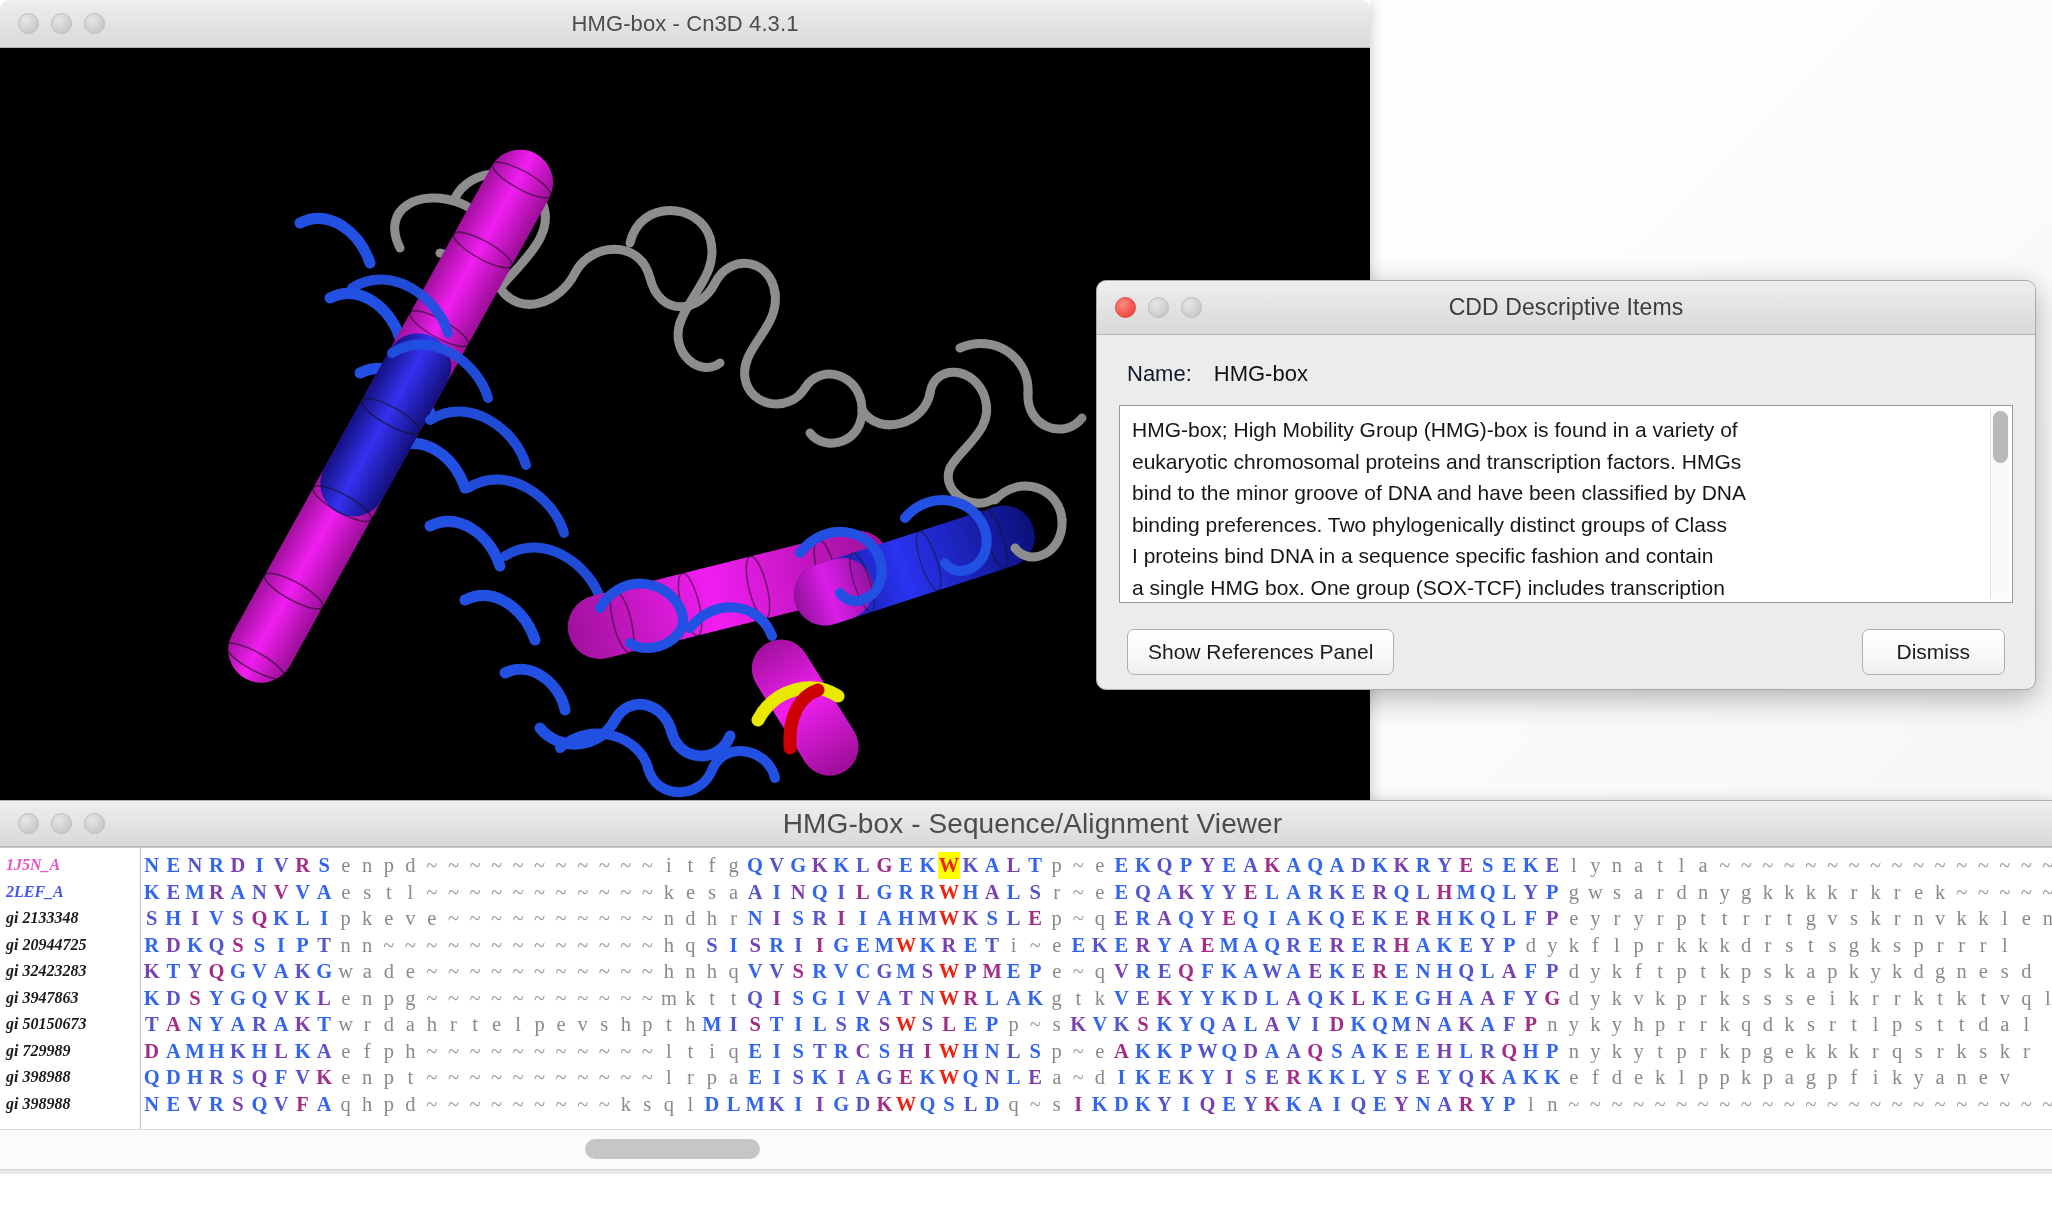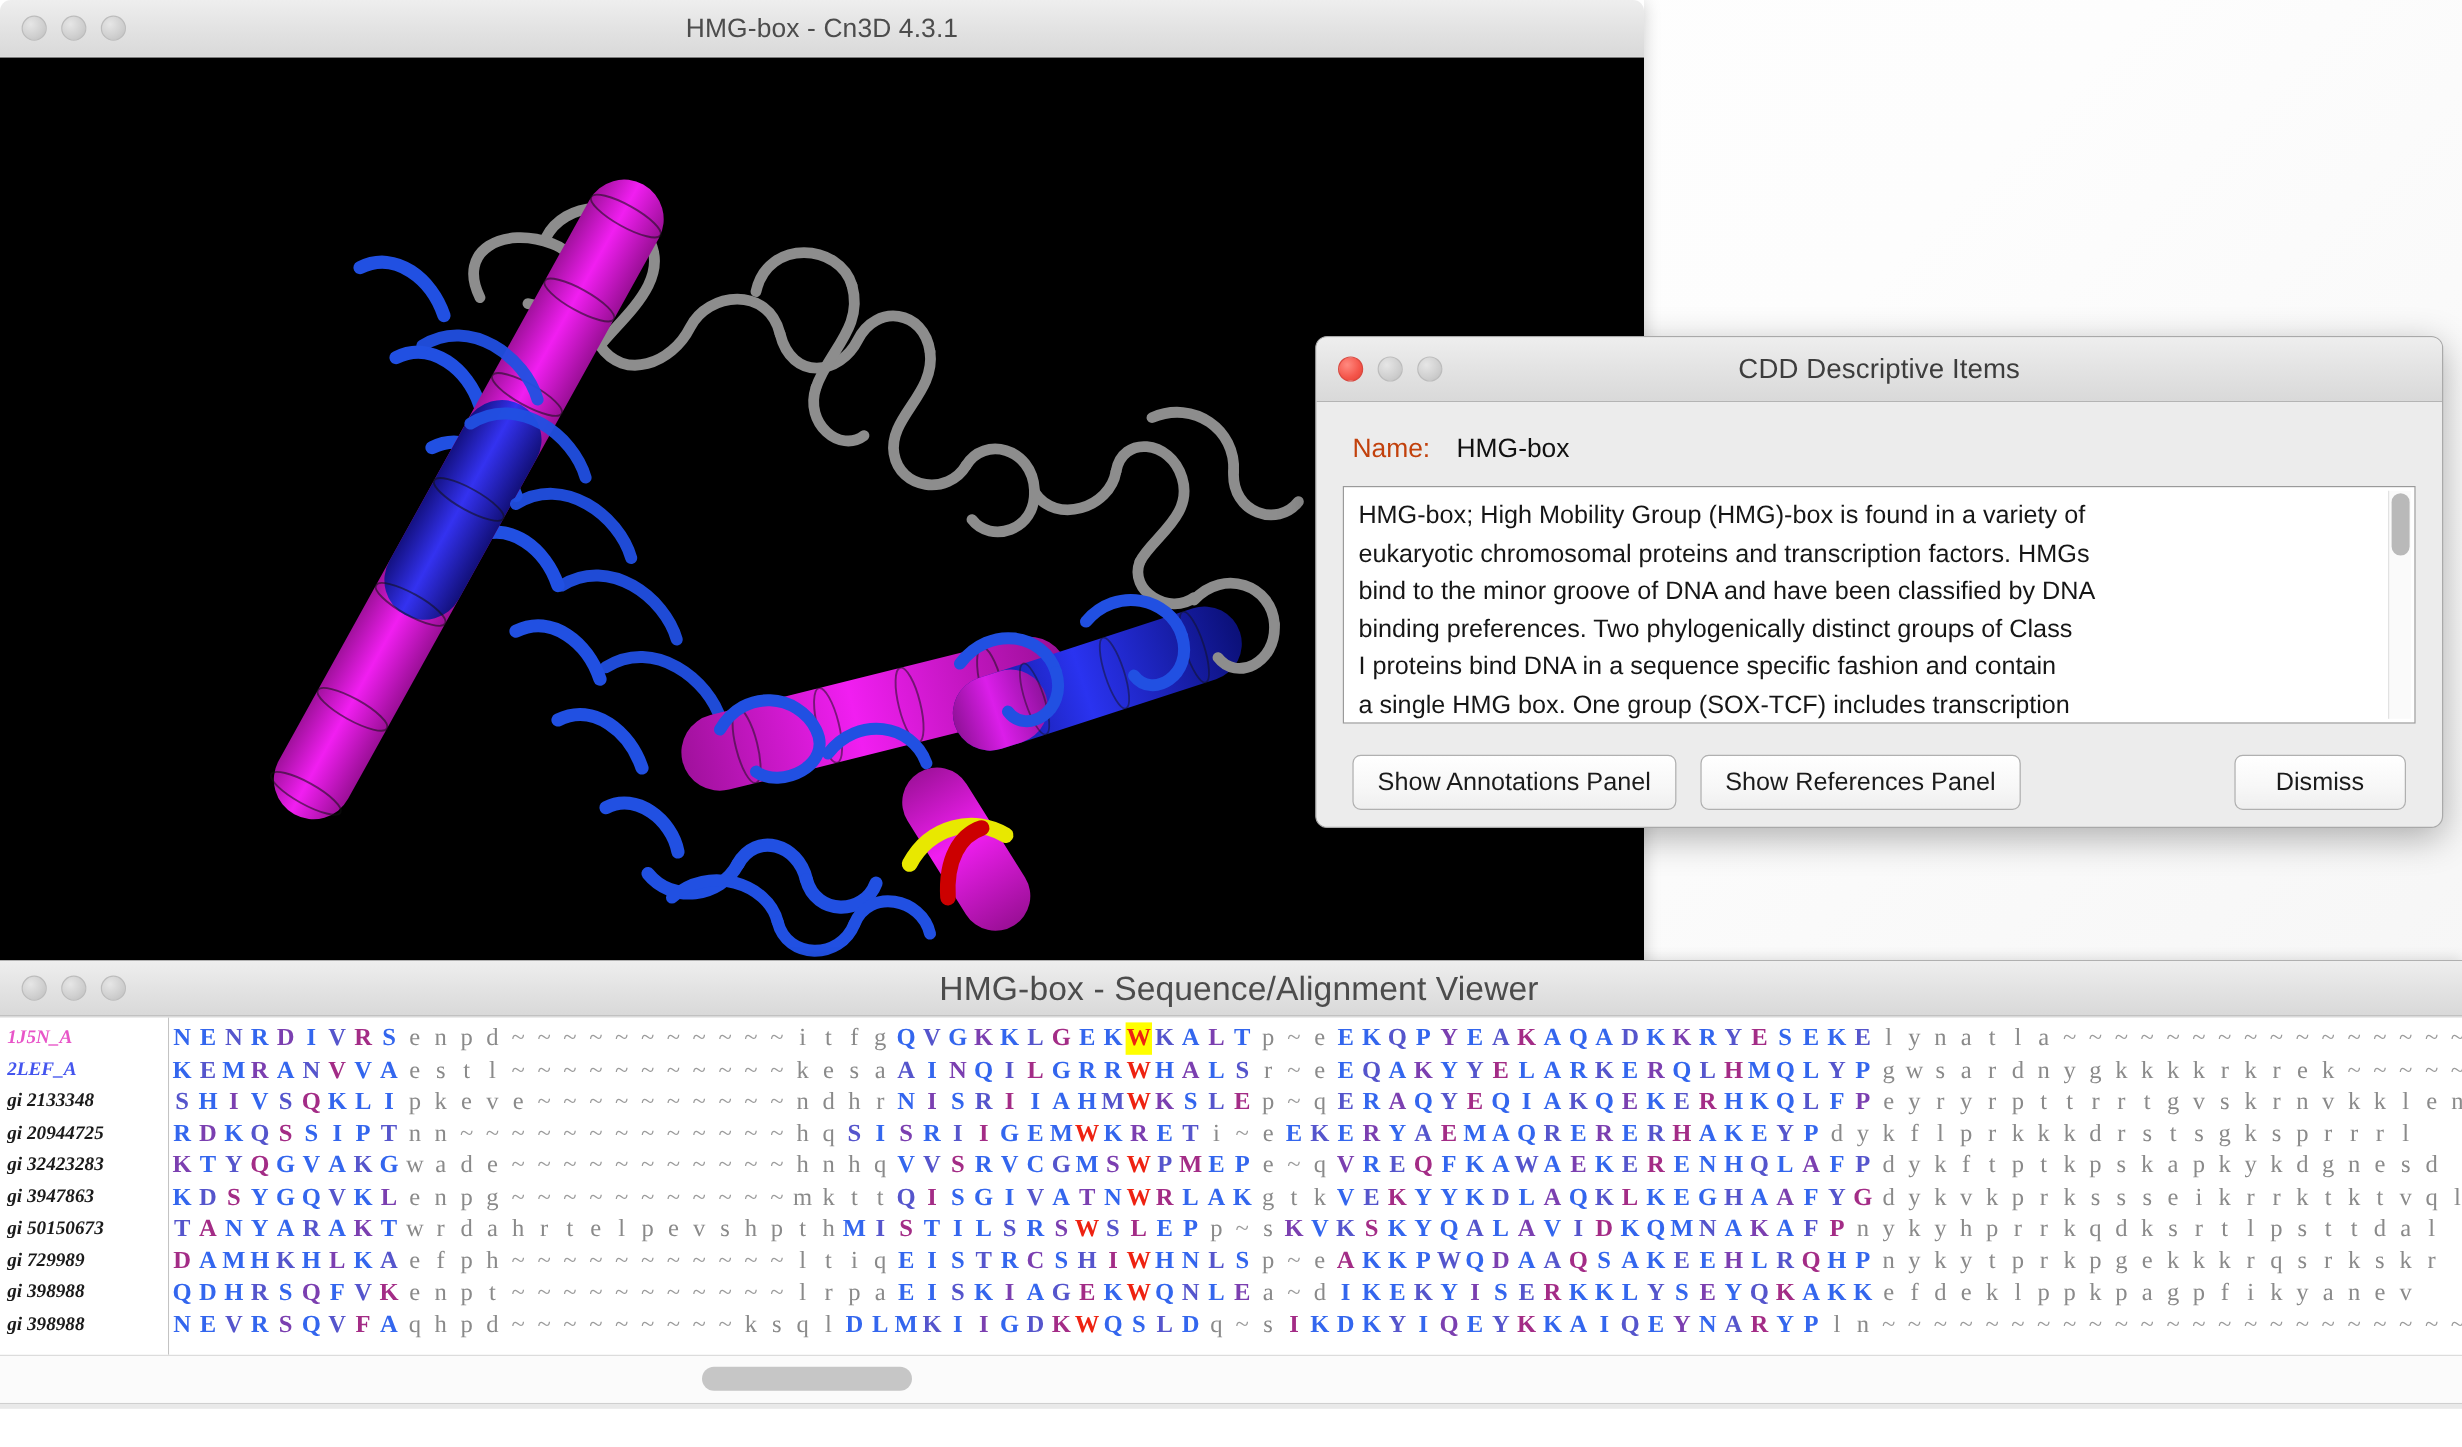--- a/index.html
+++ b/index.html
@@ -42,21 +42,21 @@
             background:#000; overflow:hidden; }
 
   
   #cdd { left:1096px; top:280px; width:940px; height:410px;
          background:#ececec; border:1px solid #a9a9a9; border-radius:10px;
          box-shadow: 0 8px 30px rgba(0,0,0,.30); }
   #cdd .titlebar { height:54px; border-top-left-radius:9px; border-top-right-radius:9px; }
   #cdd .wtitle { font-size:23px; color:#3d3d3d; }
   .cdd-body { padding: 0 22px; }
   .name-row { display:flex; align-items:baseline; gap:22px; padding:26px 8px 18px 8px; }
-  .name-label { font-size:22px; color:#c2410c; }
+  .name-label { font-size:22px; color:#0f172a; }
   .name-value { font-size:22px; color:#111; }
   .desc-wrap { position:relative; background:#fff; border:1px solid #9a9a9a;
                height:198px; overflow:hidden; }
   .desc-text { padding:8px 34px 8px 12px; font-size:21px; line-height:31.5px;
                color:#161616; white-space:pre-wrap; }
   .vscroll { position:absolute; right:3px; top:3px; width:19px; bottom:3px;
              background:#fafafa; border-left:1px solid #e2e2e2; }
   .vthumb { position:absolute; left:2px; top:2px; width:15px; height:52px;
             background:#b9b9b9; border-radius:8px; }
   .btn-row { display:flex; align-items:center; padding:26px 8px 0 8px; gap:20px; }
@@ -256,21 +256,20 @@
 bind to the minor groove of DNA and have been classified by DNA
 binding preferences. Two phylogenically distinct groups of Class
 I proteins bind DNA in a sequence specific fashion and contain
 a single HMG box. One group (SOX-TCF) includes transcription</div>
         <div class="vscroll">
           <div class="vthumb"></div>
         </div>
       </div>
 
       <div class="btn-row">
-        <button class="btn">Show Annotations Panel</button>
         <button class="btn">Show References Panel</button>
         <button class="btn right">Dismiss</button>
       </div>
     </div>
   </div>
 
   <div class="win" id="seqwin">
     <div class="titlebar">
       <div class="lights">
         <div class="light"></div>

